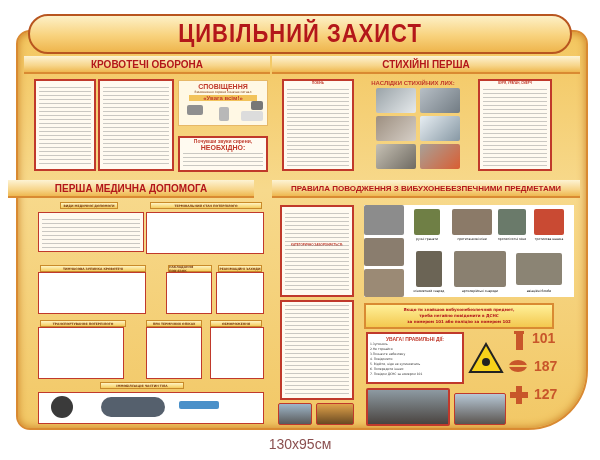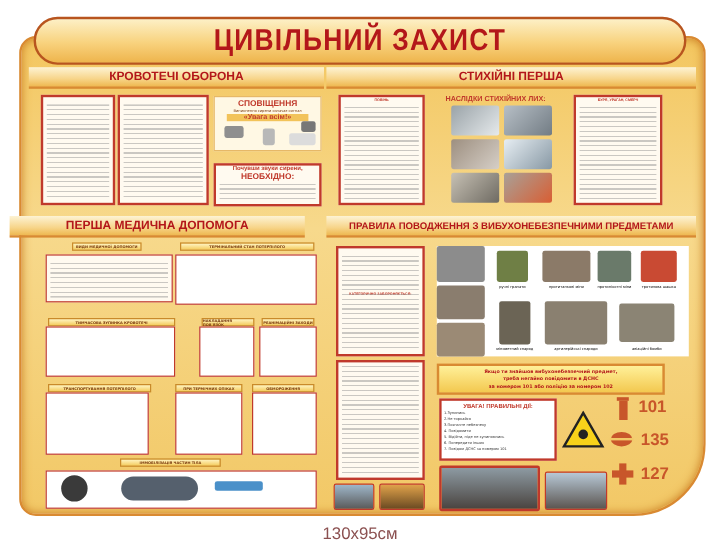--- a/index.html
+++ b/index.html
@@ -158,21 +158,21 @@
       <rect x="4" y="4" width="7" height="16" fill="#c8562a"></rect>
       <rect x="2" y="1" width="10" height="3" fill="#c8562a"></rect>
     </svg>
   <span class="num">101</span>
 </div>
 <div class="emerg" style="left:508px;top:358px">
   <svg width="20" height="16" viewBox="0 0 20 16">
       <ellipse cx="10" cy="8" rx="9" ry="6" fill="#c8562a"></ellipse>
       <rect x="0" y="7" width="20" height="2" fill="#f2c866"></rect>
     </svg>
-  <span class="num">135</span>
+  <span class="num">187</span>
 </div>
 <div class="emerg" style="left:510px;top:386px">
   <svg width="18" height="18" viewBox="0 0 18 18">
       <rect x="6" y="0" width="6" height="18" fill="#c8562a"></rect>
       <rect x="0" y="6" width="18" height="6" fill="#c8562a"></rect>
     </svg>
   <span class="num">127</span>
 </div>
 
 <div class="caption">130x95см</div>

